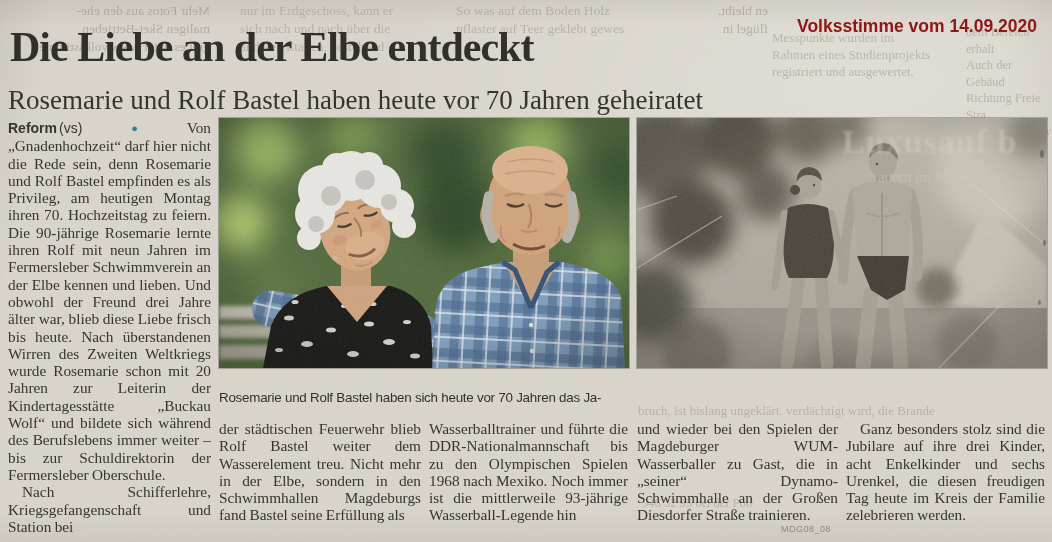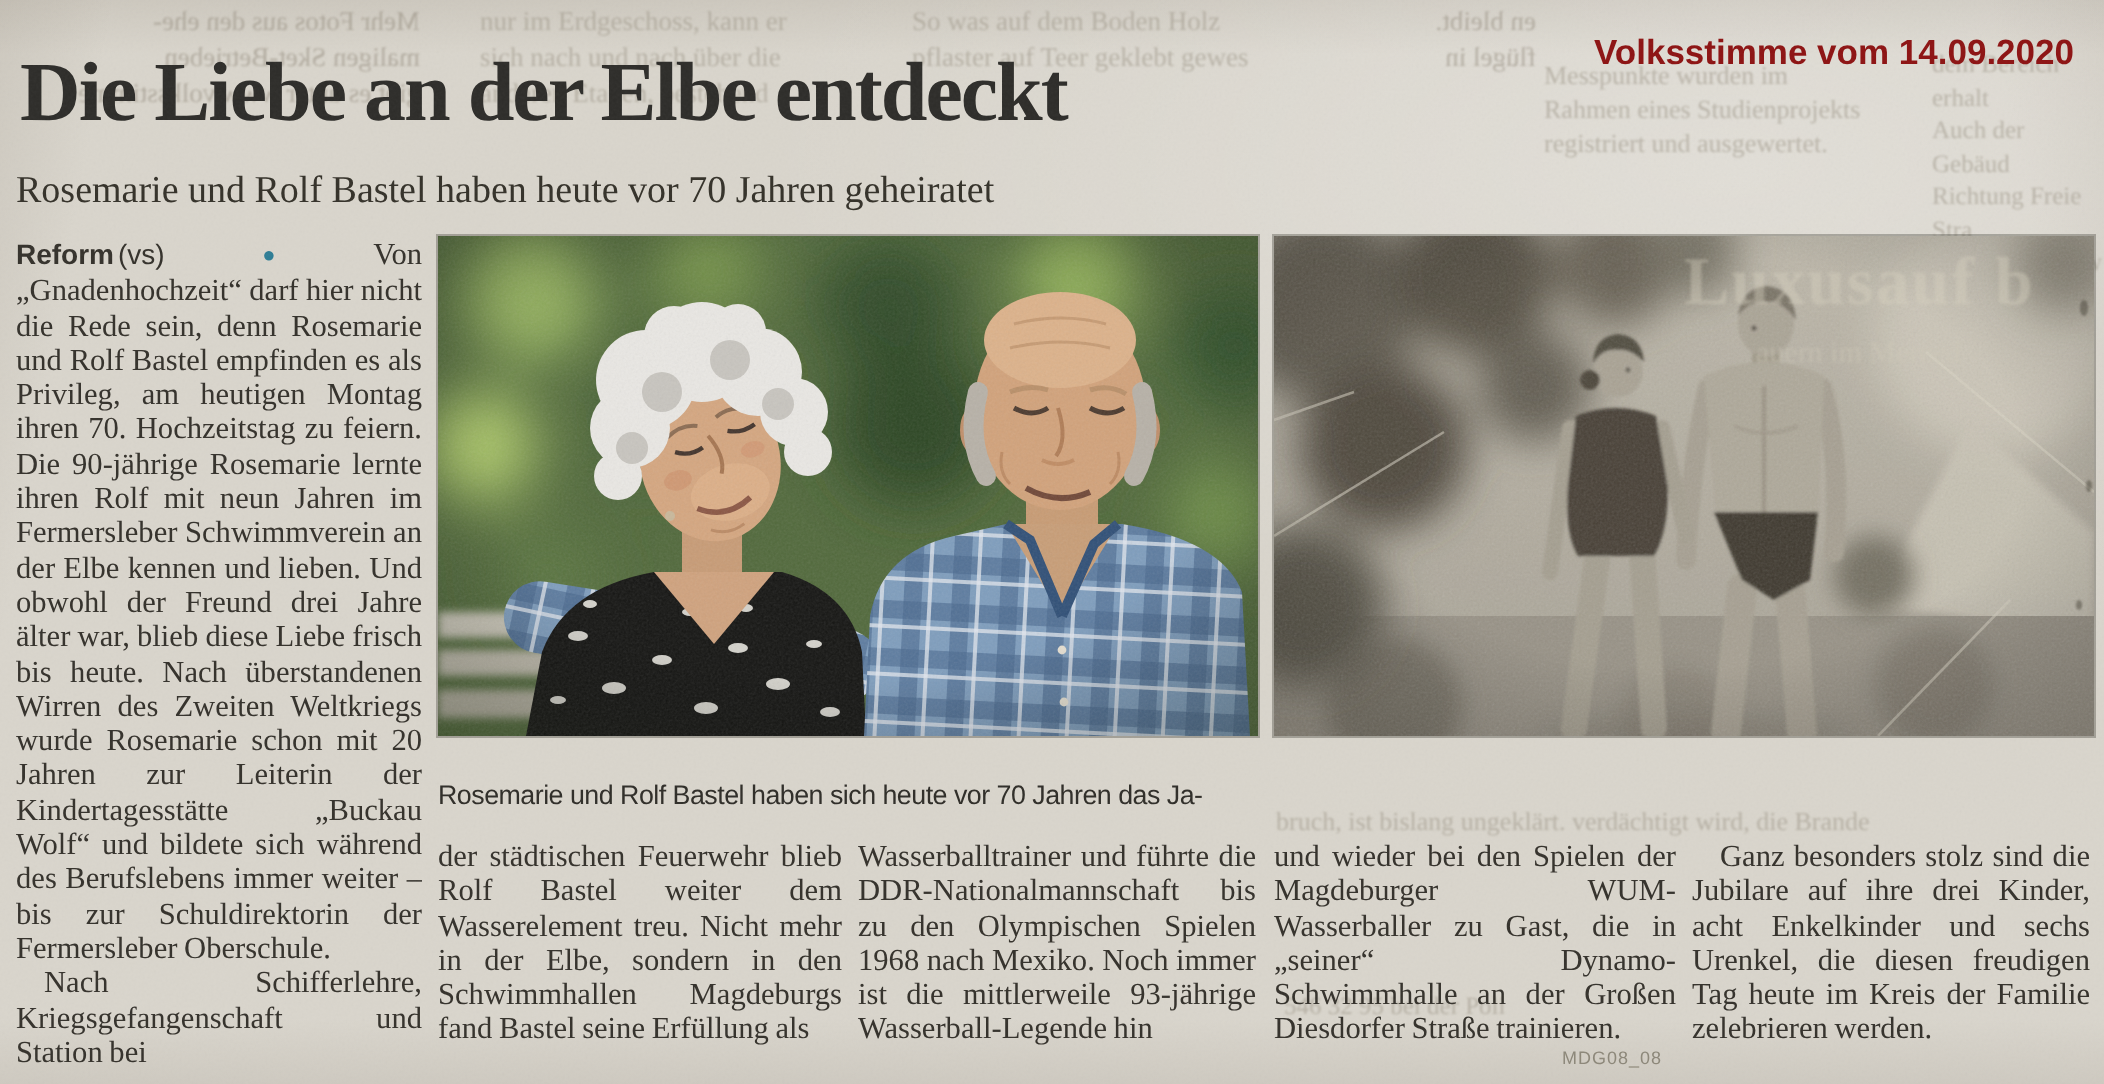--- a/index.html
+++ b/index.html
@@ -21,21 +21,21 @@
   .ghost.m{transform:scaleX(-1);color:#968e80;}
   .ghost.big{font-weight:bold;font-size:34px;color:#d8d2c0;opacity:.42;letter-spacing:1px;z-index:3;filter:blur(.8px);}
   .ghost.sub{font-weight:normal;font-size:15px;color:#cfc9b8;opacity:.5;z-index:3;filter:blur(.7px);margin-left:28px;}
   
   .date-red{position:absolute;right:15px;top:16px;z-index:2;
     font-family:"Liberation Sans",sans-serif;font-weight:bold;font-size:17.5px;color:#8d1212;}
   .headline{position:absolute;left:8px;top:22px;margin:2px;z-index:2;
     font-family:"Liberation Serif",serif;font-weight:bold;font-size:42px;line-height:1.1;
     letter-spacing:-1px;color:#2d2c29;white-space:nowrap;}
   .subheadline{position:absolute;left:8px;top:85px;margin:0;z-index:2;
-    font-family:"Liberation Serif",serif;font-weight:normal;font-size:19px;color:#343129;white-space:nowrap;}
+    font-family:"Liberation Serif",serif;font-weight:normal;font-size:27px;color:#343129;white-space:nowrap;}
   
   .bodycol{position:absolute;z-index:2;text-align:justify;
     font-size:15.3px;line-height:17.3px;color:#34312b;
     hyphens:auto;-webkit-hyphens:auto;word-spacing:-.5px;}
   .bodycol p{margin:0;}
   .col1{left:8px;top:119px;width:203px;height:421px;overflow:hidden;}
   .col2{left:219px;top:420px;width:202px;height:110px;overflow:hidden;}
   .col3{left:429px;top:420px;width:199px;height:110px;overflow:hidden;}
   .col4{left:637px;top:420px;width:201px;height:110px;overflow:hidden;}
   .col5{left:846px;top:420px;width:199px;height:110px;overflow:hidden;}

